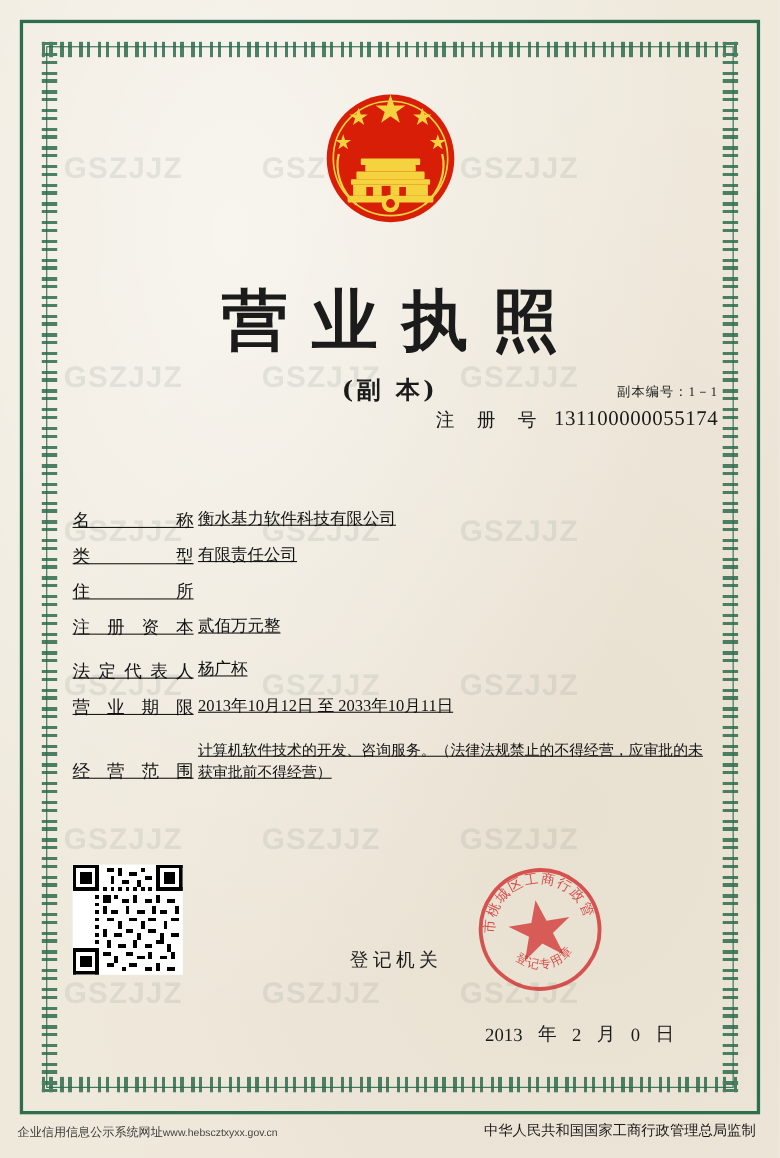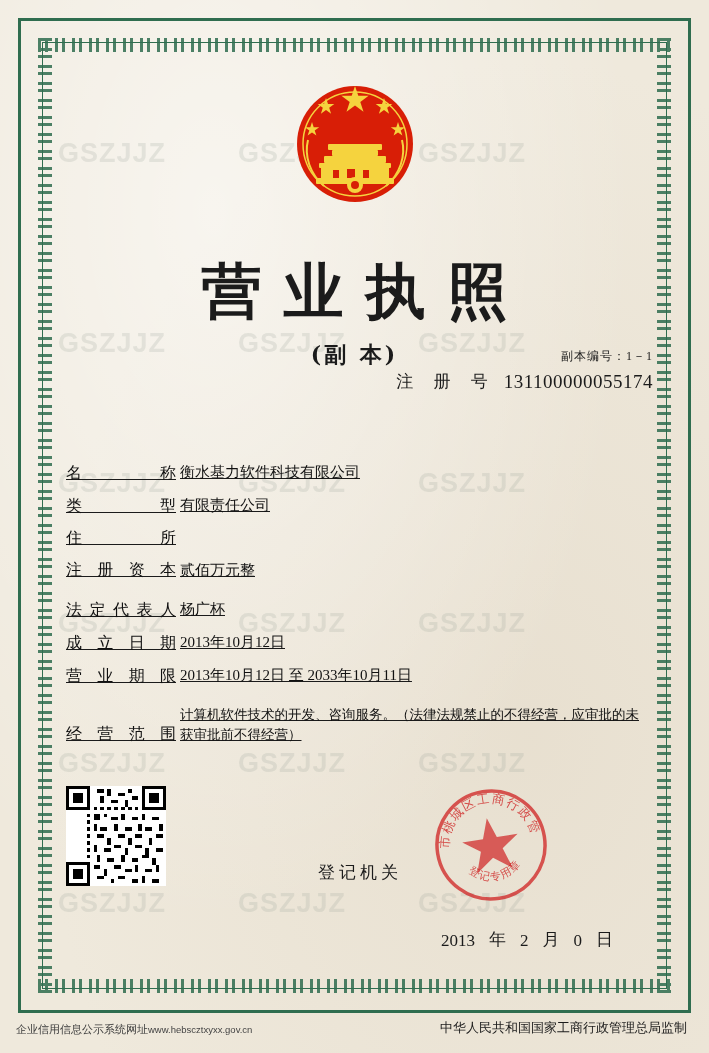--- a/index.html
+++ b/index.html
@@ -125,21 +125,21 @@
     color: #1b1b1b;
     letter-spacing: 1px;
   }
   .reg-row {
     position: absolute;
     top: 370px;
     right: 56px;
     font-size: 17px;
     color: #1b1b1b;
     display: flex;
-    align-items: flex-end;
+    align-items: flex-start;
     gap: 8px;
   }
   .reg-label {
     letter-spacing: 8px;
   }
   .reg-value {
     font-family: "Liberation Serif", serif;
     font-size: 19px;
     letter-spacing: 0.5px;
   }
@@ -342,24 +342,20 @@
     <div class="field">
       <div class="f-label">注册资本</div>
       <div class="f-value">贰佰万元整</div>
     </div>
 
     <div class="field group-gap">
       <div class="f-label">法定代表人</div>
       <div class="f-value">杨广杯</div>
     </div>
 
-    <div class="field">
-      <div class="f-label">成立日期</div>
-      <div class="f-value">2013年10月12日</div>
-    </div>
 
     <div class="field">
       <div class="f-label">营业期限</div>
       <div class="f-value">2013年10月12日 至 2033年10月11日</div>
     </div>
 
     <div class="field group-gap">
       <div class="f-label">经营范围</div>
       <div class="f-value two-line">计算机软件技术的开发、咨询服务。（法律法规禁止的不得经营，应审批的未获审批前不得经营）</div>
     </div>

